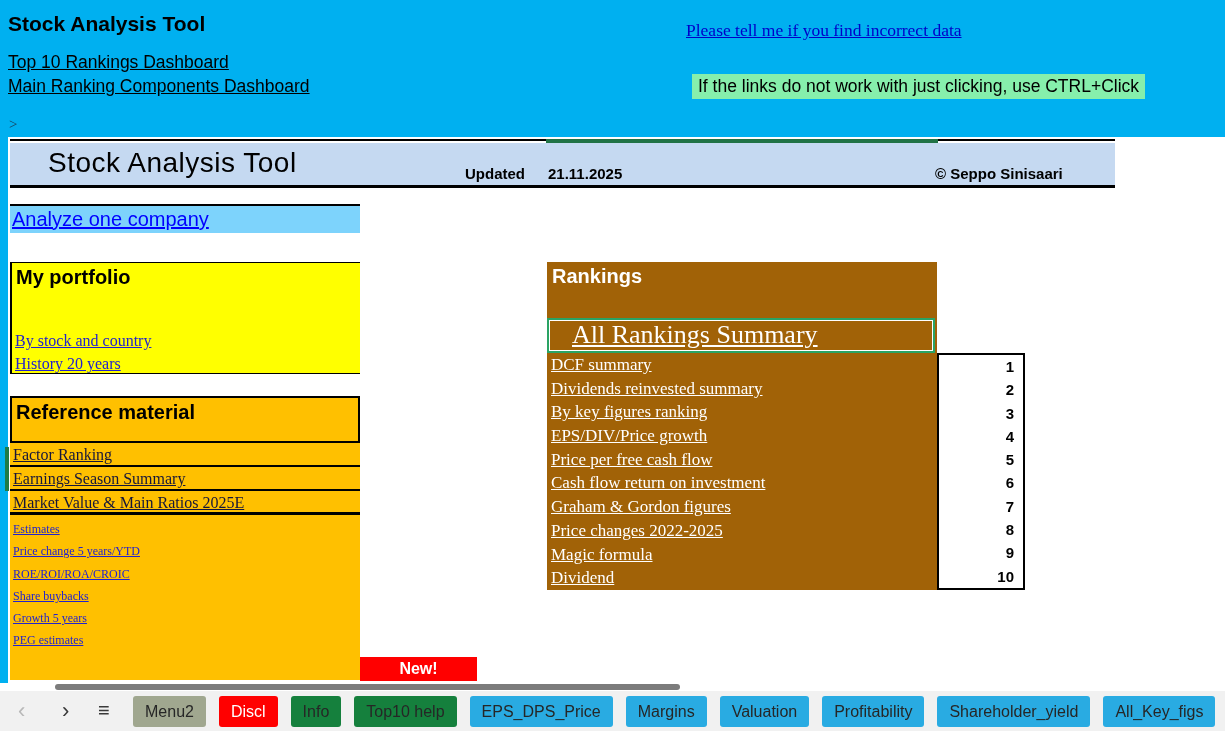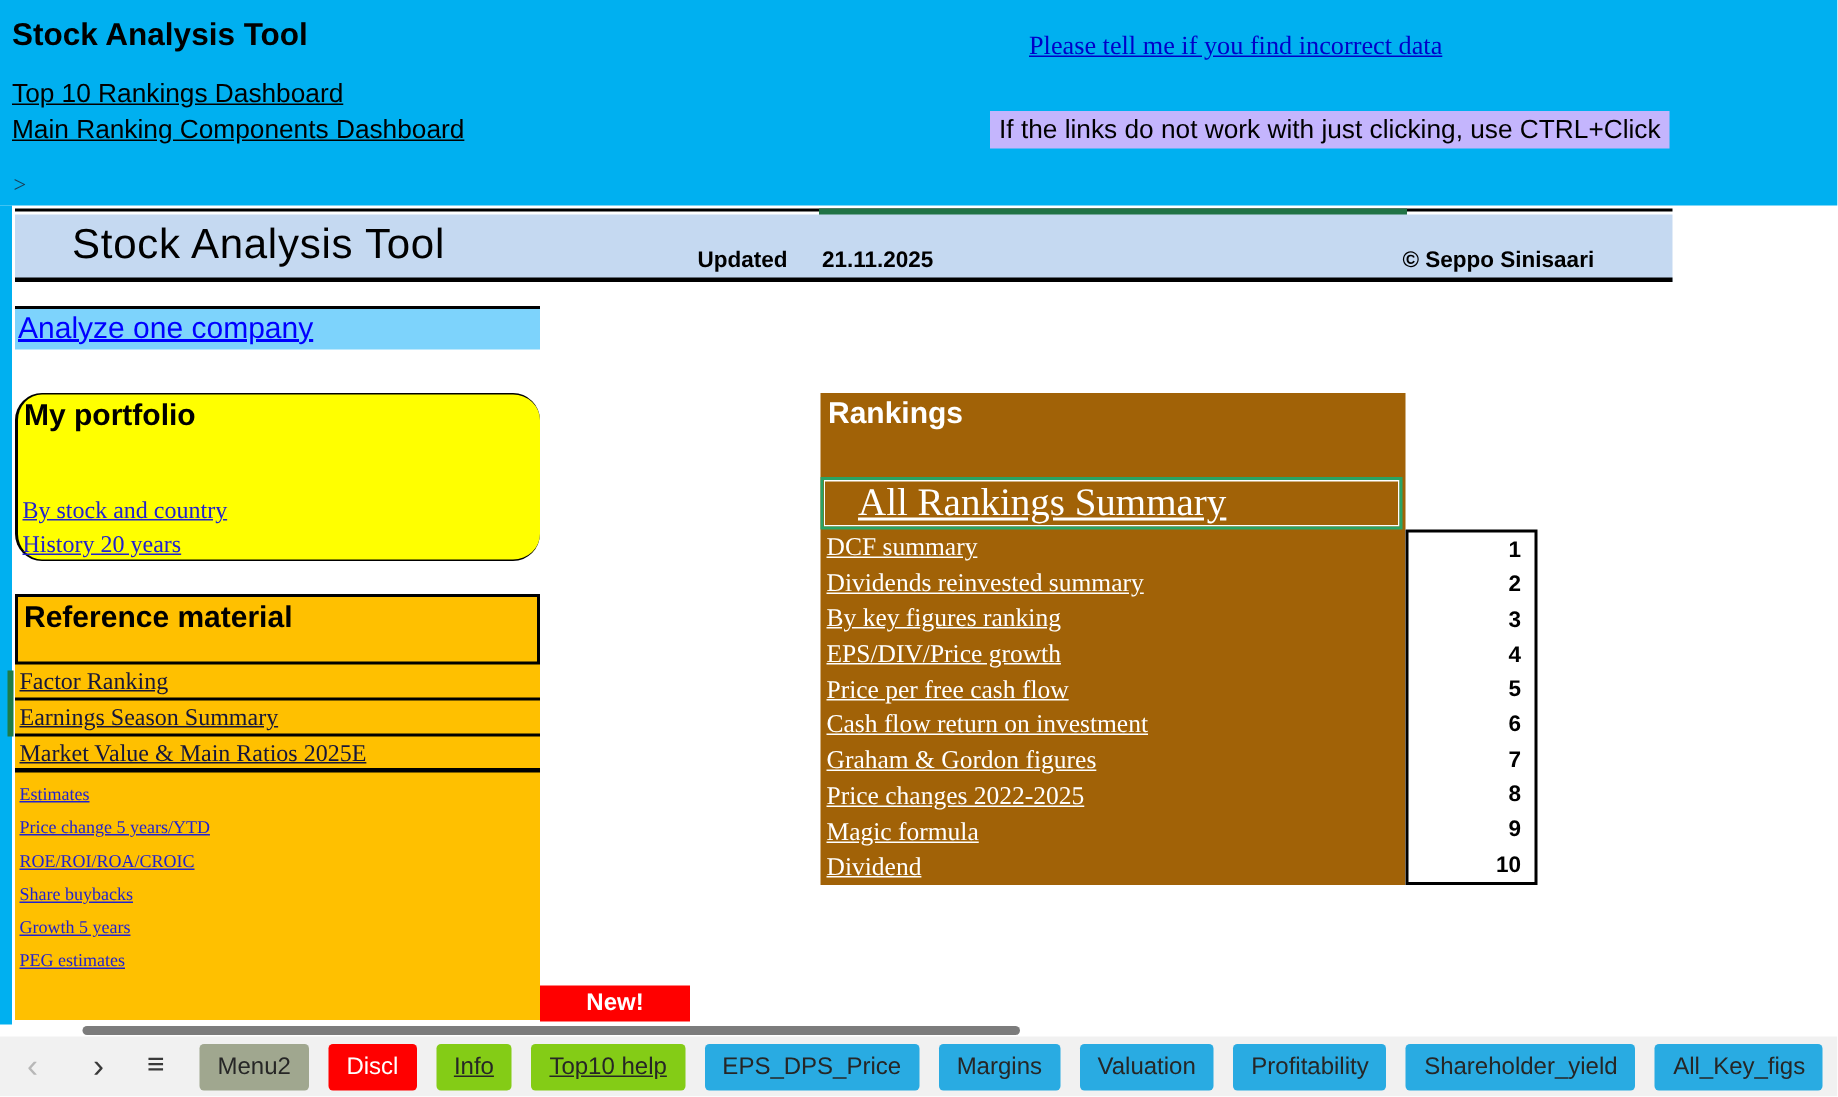--- a/index.html
+++ b/index.html
@@ -8,21 +8,21 @@
            font-family:"Liberation Sans", sans-serif; color:#000; }
   a { cursor:pointer; }
 
   
   .banner { position:absolute; left:0; top:0; width:1225px; height:137px; background:#00B0F0; }
   .banner-title { position:absolute; left:8px; top:12px; font-size:21px; font-weight:bold; }
   .banner-nav { position:absolute; left:8px; top:50px; }
   .banner-nav a { display:block; color:#000; text-decoration:underline; font-size:17.5px; line-height:24px; }
   .feedback-link { position:absolute; left:686px; top:20px; font-family:"Liberation Serif", serif;
                    font-size:17.5px; color:#0000C8; text-decoration:underline; }
-  .highlight-note { position:absolute; left:660px; top:74px; background:#c4b5fd; color:#000;
+  .highlight-note { position:absolute; left:692px; top:74px; background:#86efac; color:#000;
                     font-size:17.5px; padding:2px 6px; }
   .prompt-char { position:absolute; left:9px; top:116px; font-size:15px; color:#1b3b52;
                  font-family:"Liberation Serif", serif; }
 
   
   .left-strip { position:absolute; left:0; top:137px; width:8px; height:546px; background:#00B0F0; }
   .strip-mark { position:absolute; left:5px; top:310px; width:4px; height:44px; background:#1E7B47; }
 
   
   .sheet-header { position:absolute; left:10px; top:139px; width:1105px; height:47px; border-top:2px solid #000; }
@@ -34,39 +34,39 @@
   .updated-date { position:absolute; left:538px; top:22px; font-size:15px; font-weight:bold; }
   .copyright { position:absolute; left:925px; top:22px; font-size:15px; font-weight:bold; }
 
   
   .analyze-cell { position:absolute; left:10px; top:204px; width:350px; height:29px; background:#7dd3fc;
                   border-top:2px solid #000; }
   .analyze-cell a { font-size:20px; color:#0000FF; text-decoration:underline; line-height:26px; padding-left:2px; }
 
   
   .portfolio { position:absolute; left:10px; top:262px; width:350px; height:112px; background:#FFFF00;
-               border-left:2px solid #000; border-top:1px solid #000; border-bottom:1px solid #000;border-radius:18px; }
+               border-left:2px solid #000; border-top:1px solid #000; border-bottom:1px solid #000; }
   .portfolio-title { font-size:20px; font-weight:bold; padding:3px 4px; }
   .portfolio-links { position:absolute; left:3px; top:66px; }
   .serif-link { display:block; font-family:"Liberation Serif", serif; font-size:16px; line-height:23px;
                 color:#2222CE; text-decoration:underline; }
 
   
   .reference { position:absolute; left:10px; top:396px; width:350px; height:284px; background:#FFC000; }
   .ref-head { height:47px; border:2px solid #000; font-size:20px; font-weight:bold; padding:3px 4px; }
   .ref-ruled a { display:block; height:24px; line-height:23px; border-bottom:2px solid #000;
                  font-family:"Liberation Serif", serif; font-size:16px; color:#16163A;
                  text-decoration:underline; padding-left:3px; }
   .ref-ruled a:last-child { border-bottom:3px solid #000; }
   .ref-plain { padding-top:3px; }
   .ref-plain a { display:block; height:22.3px; line-height:22.3px; font-family:"Liberation Serif", serif;
                  font-size:12px; color:#2222CE; text-decoration:underline; padding-left:3px; }
 
   
-  .new-badge { position:absolute; left:360px; top:657px; width:100px; height:24px; background:#FF0000;
+  .new-badge { position:absolute; left:360px; top:657px; width:117px; height:24px; background:#FF0000;
                color:#fff; font-weight:bold; font-size:16px; text-align:center; line-height:24px; }
 
   
   .rankings { position:absolute; left:547px; top:262px; width:390px; height:328px; background:#a16207; }
   .rankings-title { color:#fff; font-size:20px; font-weight:bold; padding:3px 5px; }
   .summary-cell { position:absolute; left:0; top:56px; width:388px; height:35px;
                   border:2px solid #2AA364; box-shadow:inset 0 0 0 1px #ffffff; }
   .summary-cell a { color:#fff; font-family:"Liberation Serif", serif; font-size:26px;
                     text-decoration:underline; line-height:30px; padding-left:7px; display:block;margin-left:16px; }
   .rank-rows { position:absolute; left:0; top:91px; width:390px; }
@@ -86,21 +86,21 @@
   .tabbar { position:absolute; left:0; top:691px; width:1225px; height:40px; background:#F1F1F1; }
   .nav-ico { position:absolute; top:4px; font-size:22px; line-height:31px; color:#3a3a3a; }
   .ico-prev { left:18px; color:#b8b8b8; }
   .ico-next { left:62px; }
   .ico-menu { left:98px; font-size:20px; }
   .tabs { position:absolute; left:133px; top:5px; height:31px; display:flex; gap:13px; }
   .tab { border-radius:3px; padding:0 12px; font-size:16px; line-height:31px; color:#262626;
          white-space:nowrap; }
   .tab-gray { background:#A0A78F; }
   .tab-red { background:#FF0000; color:#fff; }
-  .tab-green { background:#84cc16;text-decoration:underline; }
+  .tab-green { background:#15803d; }
   .tab-blue { background:#29ABE2; }
 </style>
 </head>
 <body>
 
 <div class="stage">
 
   <div class="banner">
     <div class="banner-title">Stock Analysis Tool</div>
     <div class="banner-nav">

